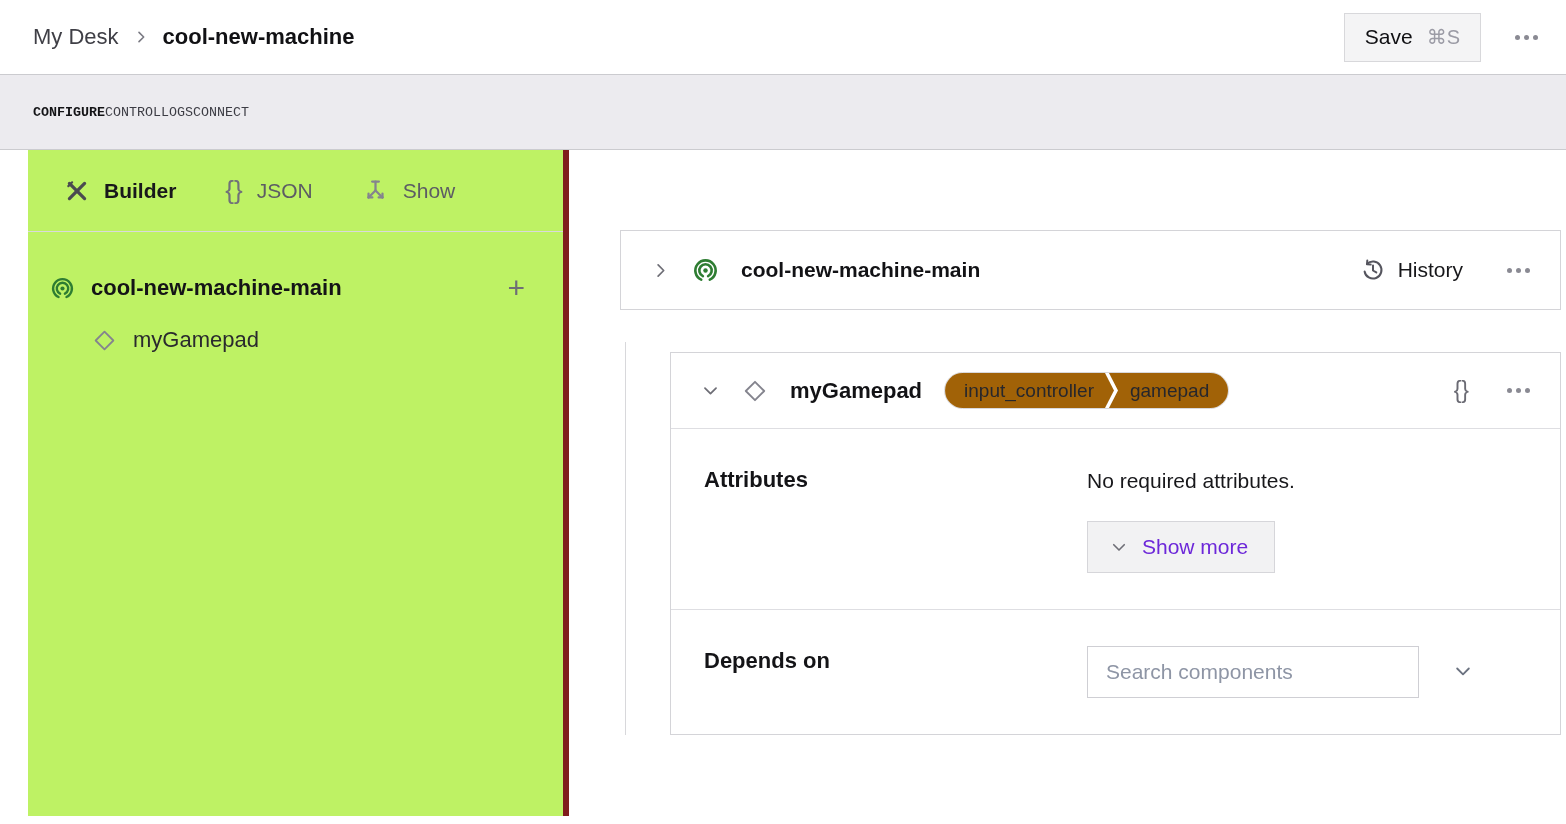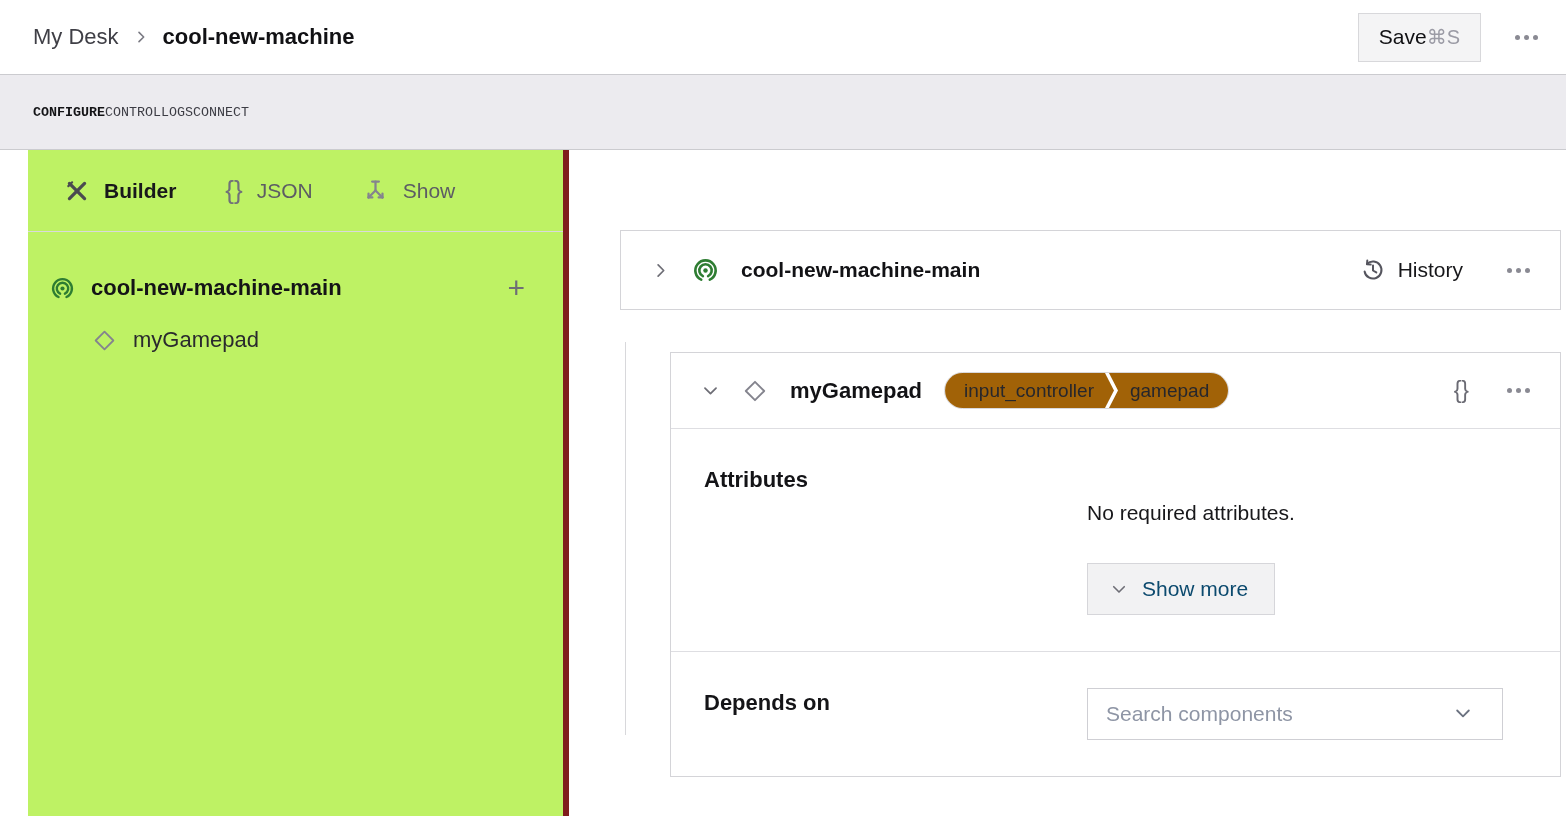--- a/index.html
+++ b/index.html
@@ -9,21 +9,21 @@
 
   
   .topbar { height:74px; display:flex; align-items:center; padding:0 24px 0 33px; background:#ffffff; }
   .breadcrumb { display:flex; align-items:center; gap:14px; font-size:22px; }
   .crumb-parent { color:#3f3f46; }
   .crumb-sep svg { display:block; }
   .crumb-current { font-weight:bold; color:#111114; }
   .live-badge { margin-left:48px; height:48px; padding:0 18px 0 16px; display:flex; align-items:center; gap:12px;
     background:#e1f3e2; border:1px solid #7cc47f; border-radius:8px; font-size:21px; color:#2a7a2e; }
   .topbar-right { margin-left:auto; display:flex; align-items:center; gap:30px; }
-  .save-btn { height:49px; padding:0 20px; display:flex; align-items:center; 
+  .save-btn { height:49px; padding:0 20px; display:flex; align-items:center; gap:14px;
     background:#f4f4f5; border:1px solid #d8d8db; font-size:21px; color:#101013;text-align:center; }
   .save-kbd { color:#9b9ba5; font-size:20px; }
   .dots-btn { display:flex; align-items:center; gap:4px; padding:8px 4px; }
   .dot { width:5px; height:5px; border-radius:50%; background:#8a8a93; display:inline-block; }
 
   
   .tabbar { height:76px; background:#ecebef; border-top:1px solid #cbcbcf; border-bottom:1px solid #cbcbcf;
     display:flex; align-items:center; padding:10px 33px;
     font-family:"Liberation Mono","DejaVu Sans Mono",monospace; font-size:22px; letter-spacing:4px; color:#3c3c44; }
   .tab { padding:4px 0; }
@@ -61,27 +61,27 @@
     background:#ffffff; overflow:hidden; margin-left:0px; }
   .badge-seg { display:flex; align-items:center; height:100%; background:#a16207; font-size:19px; color:#27272c; }
   .badge-seg.left { padding:0 20px 0 19px; clip-path:polygon(0 0, calc(100% - 9px) 0, 100% 50%, calc(100% - 9px) 100%, 0 100%); }
   .badge-seg.right { padding:0 19px 0 21px; margin-left:-5px; clip-path:polygon(0 0, 100% 0, 100% 100%, 0 100%, 9px 50%); }
   .comp-header-right { margin-left:auto; display:flex; align-items:center; gap:34px; }
   .braces-btn { font-size:23px; color:#6a6a73; font-family:"Liberation Sans",sans-serif; }
 
   .comp-section { padding:36px 32px 36px 33px; display:grid; grid-template-columns:383px 1fr; }
   .comp-section + .comp-section { border-top:1px solid #dedee2; }
   .section-label { font-weight:bold; font-size:22px; color:#141417; padding-top:2px; }
-  .attr-empty { font-size:21px; color:#18181b; padding-top:4px;margin-top:32px; }
-  .show-more-btn { margin-top:38px; height:52px; padding:0 26px 0 22px; display:inline-flex; align-items:center; gap:14px;
-    background:#f2f2f3; border:1px solid #d6d6da; font-size:21px; color:#0c4a6e; width:max-content; }
+  .attr-empty { font-size:21px; color:#18181b; padding-top:4px; }
+  .show-more-btn { margin-top:28px; height:52px; padding:0 26px 0 22px; display:inline-flex; align-items:center; gap:14px;
+    background:#f2f2f3; border:1px solid #d6d6da; font-size:21px; color:#6d28d9; width:max-content; }
   .attrs-right { display:flex; flex-direction:column; align-items:flex-start; }
 
   .depends-select { position:relative; width:400px; }
-  .depends-input { width:416px; height:52px; border:1px solid #cfcfd4; background:#ffffff; padding:0 48px 0 18px;
+  .depends-input { width:332px; height:52px; border:1px solid #cfcfd4; background:#ffffff; padding:0 48px 0 18px;
     font-size:21px; color:#3a3a40; font-family:inherit; }
   .depends-input::placeholder { color:#8e95a5; opacity:1; }
   .depends-chev { position:absolute; right:14px; top:15px; pointer-events:none; }
 
   .icon { display:inline-flex; }
 </style>
 </head>
 <body>
 
 <div class="app">

